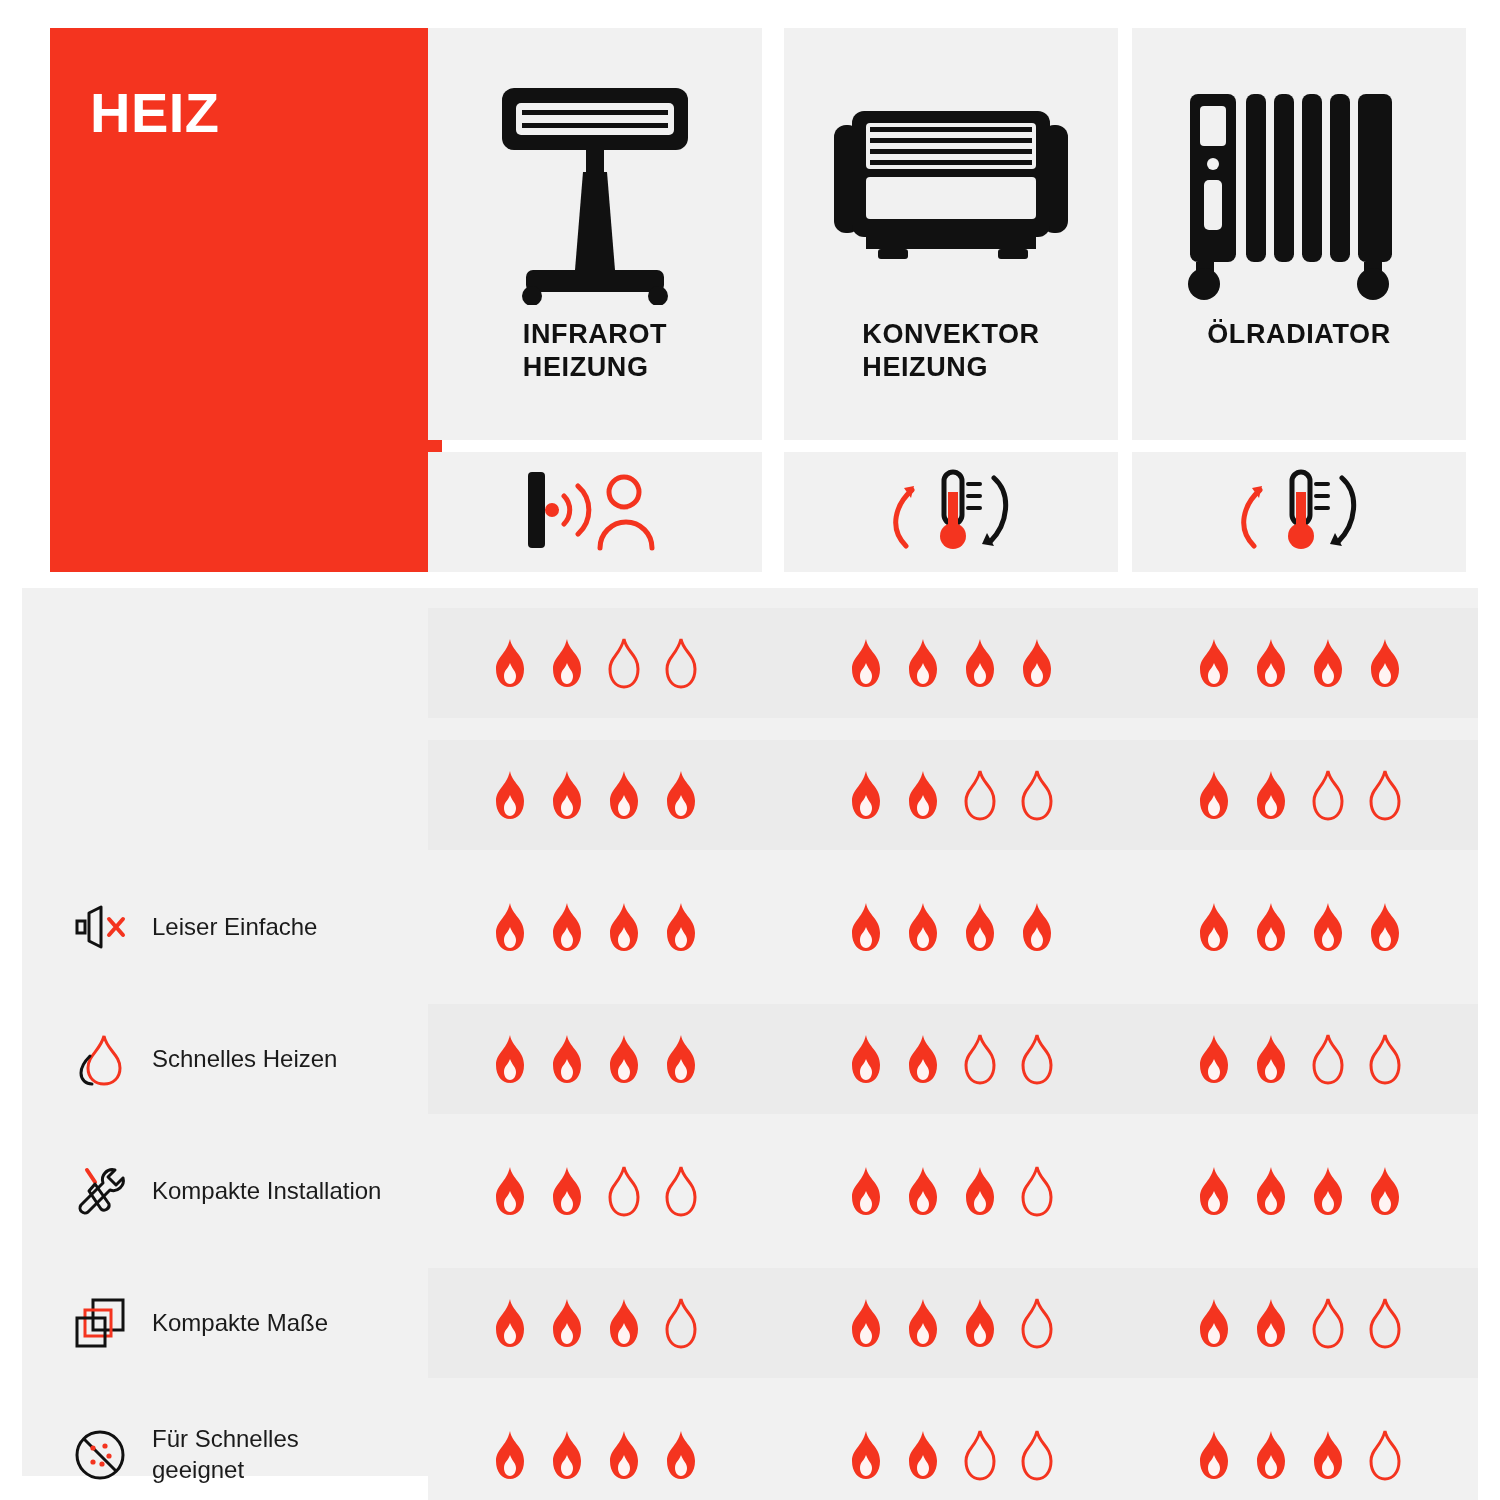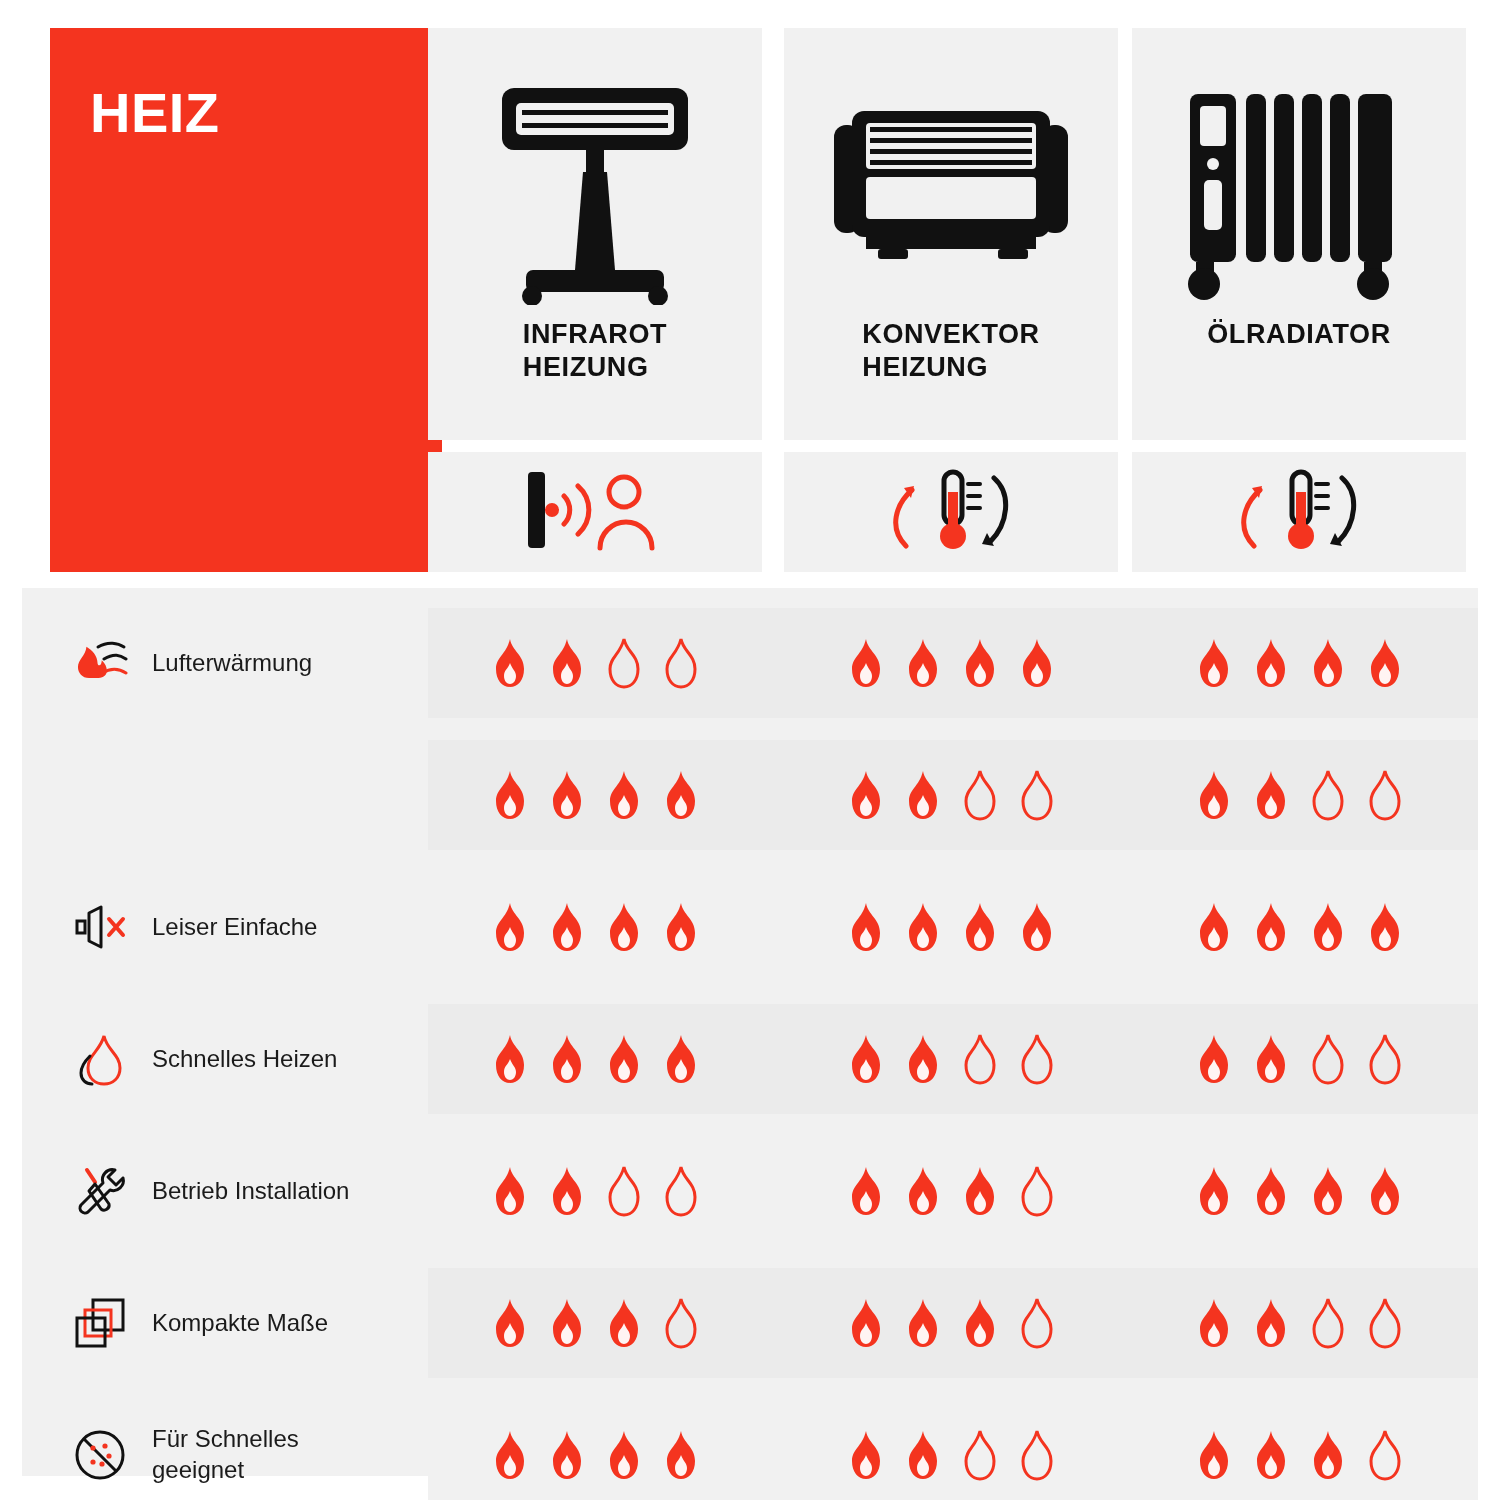--- a/index.html
+++ b/index.html
@@ -285,33 +285,20 @@
         </div>
       </div>
     </div>
 
   </div>
 
   <div class="table">
 
     <div class="row" style="top:20px;">
       <div class="band"></div>
-      <div class="feat">
-        <span class="feat-icon">
-          <svg width="56" height="48" viewBox="0 0 56 48" aria-hidden="true">
-            <path d="M18 42 c-8 0 -13 -6 -13 -13 c0 -9 9 -13 10 -24 c7 4 13 11 13 19 c0 2 1 3 2 3 c2 0 3 -3 3 -6 c4 4 6 8 6 12 c0 7 -6 9 -12 9 z" fill="#f4341f" transform="scale(0.85) translate(2,4)"></path>
-            <path d="M26 8 c10 -6 20 -4 26 0" stroke="#111" stroke-width="3" fill="none" stroke-linecap="round"></path>
-            <path d="M32 20 c10 -6 16 -4 22 0" stroke="#111" stroke-width="3" fill="none" stroke-linecap="round"></path>
-            <path d="M30 34 c10 -6 18 -4 24 0" stroke="#f4341f" stroke-width="3" fill="none" stroke-linecap="round"></path>
-          </svg>
-        </span>
-        <span class="feat-label">
-          <span>Lufterwärmung</span>
-        </span>
-      </div>
       <div class="rating c1">
         <svg class="flame" viewBox="0 0 44 52">
             <path d="M22 2 C24 14 36 18 36 32 C36 43 30 50 22 50 C14 50 8 43 8 32 C8 20 18 18 22 2 Z" fill="#f4341f"></path>
             <path d="M22 26 C24 32 28 34 28 39 C28 44 25 47 22 47 C19 47 16 44 16 39 C16 33 20 32 22 26 Z" fill="#ffffff" opacity="0.95"></path>
           </svg>
         <svg class="flame" viewBox="0 0 44 52">
             <path d="M22 2 C24 14 36 18 36 32 C36 43 30 50 22 50 C14 50 8 43 8 32 C8 20 18 18 22 2 Z" fill="#f4341f"></path>
             <path d="M22 26 C24 32 28 34 28 39 C28 44 25 47 22 47 C19 47 16 44 16 39 C16 33 20 32 22 26 Z" fill="#ffffff" opacity="0.95"></path>
           </svg>
         <svg class="flame" viewBox="0 0 44 52">
@@ -552,21 +539,21 @@
       <div class="band"></div>
       <div class="feat">
         <span class="feat-icon">
           <svg width="58" height="54" viewBox="0 0 58 54" aria-hidden="true">
             <path d="M44 6 a10 10 0 0 0 -12 13 l-22 22 a5 5 0 0 0 7 7 l22 -22 a10 10 0 0 0 13 -12 l-7 7 l-8 -8 z" stroke="#111" stroke-width="3" fill="none" stroke-linejoin="round"></path>
             <path d="M16 6 l8 12" stroke="#f4341f" stroke-width="4" stroke-linecap="round"></path>
             <path d="M24 20 l14 20 a5 5 0 0 1 -8 5 l-12 -18 z" stroke="#111" stroke-width="3" fill="none" stroke-linejoin="round"></path>
           </svg>
         </span>
         <span class="feat-label">
-          <span>Betrieb Installation</span>
+          <span>Kompakte Installation</span>
         </span>
       </div>
       <div class="rating c1">
         <svg class="flame" viewBox="0 0 44 52">
             <path d="M22 2 C24 14 36 18 36 32 C36 43 30 50 22 50 C14 50 8 43 8 32 C8 20 18 18 22 2 Z" fill="#f4341f"></path>
             <path d="M22 26 C24 32 28 34 28 39 C28 44 25 47 22 47 C19 47 16 44 16 39 C16 33 20 32 22 26 Z" fill="#ffffff" opacity="0.95"></path>
           </svg>
         <svg class="flame" viewBox="0 0 44 52">
             <path d="M22 2 C24 14 36 18 36 32 C36 43 30 50 22 50 C14 50 8 43 8 32 C8 20 18 18 22 2 Z" fill="#f4341f"></path>
             <path d="M22 26 C24 32 28 34 28 39 C28 44 25 47 22 47 C19 47 16 44 16 39 C16 33 20 32 22 26 Z" fill="#ffffff" opacity="0.95"></path>

